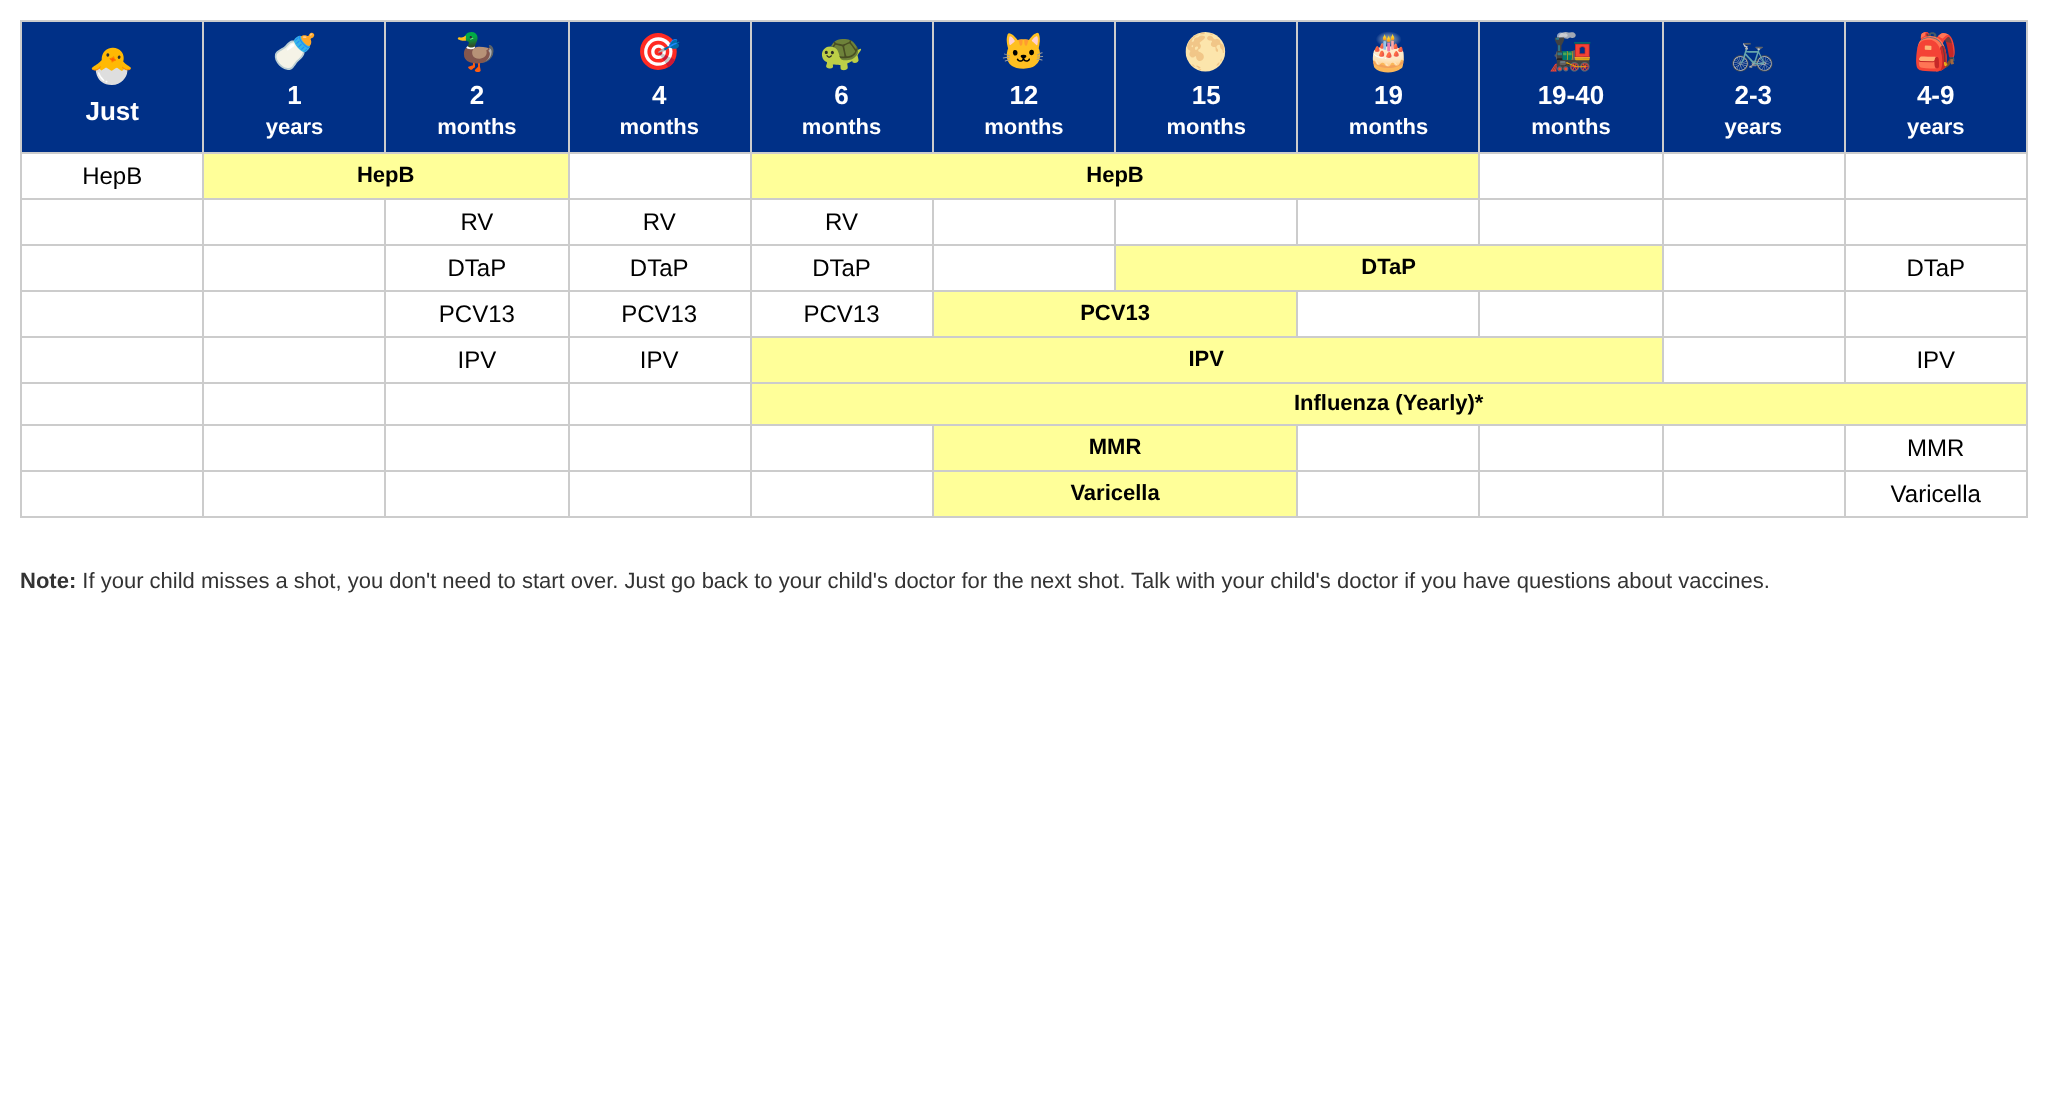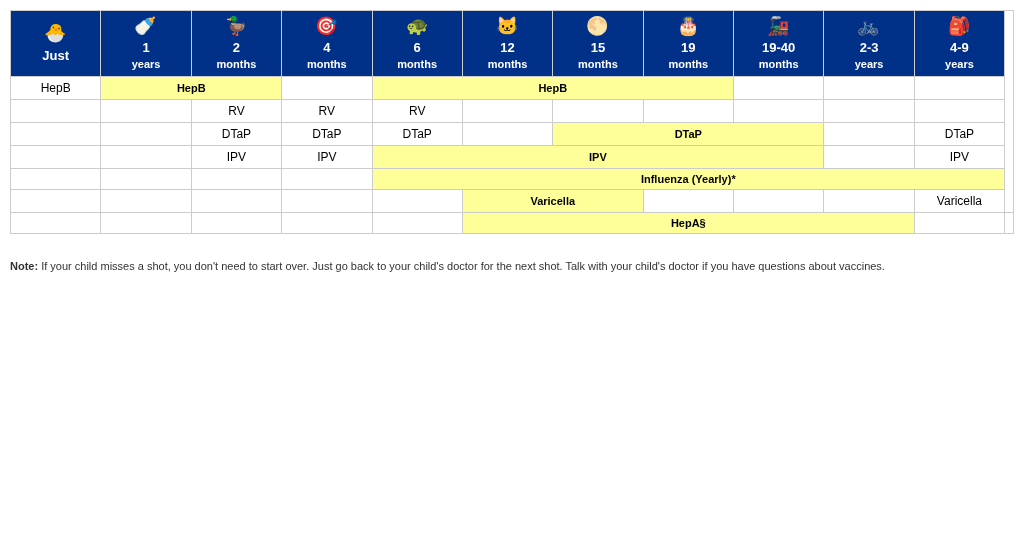--- a/index.html
+++ b/index.html
@@ -172,53 +172,67 @@
         <td class="empty-cell">DTaP</td>
         <td class="empty-cell">DTaP</td>
         <td class="empty-cell"></td>
         <td colspan="3" class="yellow-cell">DTaP</td>
         <td class="empty-cell"></td>
         <td class="empty-cell">DTaP</td>
       </tr>
       <tr>
         <td class="vaccine-name"></td>
         <td class="empty-cell"></td>
+        <td class="empty-cell">PCV13</td>
+        <td class="empty-cell">PCV13</td>
+        <td class="empty-cell">PCV13</td>
+        <td colspan="2" class="yellow-cell">PCV13</td>
+        <td class="empty-cell"></td>
+        <td class="empty-cell"></td>
+        <td class="empty-cell"></td>
+        <td class="empty-cell"></td>
+      </tr>
+      <tr>
+        <td class="vaccine-name"></td>
+        <td class="empty-cell"></td>
         <td class="empty-cell">IPV</td>
         <td class="empty-cell">IPV</td>
         <td colspan="5" class="yellow-cell">IPV</td>
         <td class="empty-cell"></td>
         <td class="empty-cell">IPV</td>
       </tr>
       <tr>
         <td class="vaccine-name"></td>
         <td class="empty-cell"></td>
         <td class="empty-cell"></td>
         <td class="empty-cell"></td>
         <td colspan="7" class="yellow-cell">Influenza (Yearly)*</td>
       </tr>
       <tr>
         <td class="vaccine-name"></td>
         <td class="empty-cell"></td>
         <td class="empty-cell"></td>
         <td class="empty-cell"></td>
         <td class="empty-cell"></td>
+        <td colspan="2" class="yellow-cell">MMR</td>
+        <td class="empty-cell"></td>
+        <td class="empty-cell"></td>
+        <td class="empty-cell"></td>
+        <td class="empty-cell">MMR</td>
+      </tr>
+      <tr>
+        <td class="vaccine-name"></td>
+        <td class="empty-cell"></td>
+        <td class="empty-cell"></td>
+        <td class="empty-cell"></td>
+        <td class="empty-cell"></td>
         <td colspan="2" class="yellow-cell">Varicella</td>
         <td class="empty-cell"></td>
         <td class="empty-cell"></td>
         <td class="empty-cell"></td>
         <td class="empty-cell">Varicella</td>
-      </tr>
-      <tr>
-        <td class="vaccine-name"></td>
-        <td class="empty-cell"></td>
-        <td class="empty-cell"></td>
-        <td class="empty-cell"></td>
-        <td class="empty-cell"></td>
-        <td colspan="5" class="yellow-cell">HepA§</td>
-        <td class="empty-cell"></td>
-        <td class="empty-cell"></td>
       </tr>
     </tbody>
 </table>
 
 <div class="note-section">
   <span id="note-text"><strong>Note:</strong> If your child misses a shot, you don't need to start over. Just go back to your child's doctor for the next shot. Talk with your child's doctor if you have questions about vaccines.</span>
 </div>
 
 </body></html>

